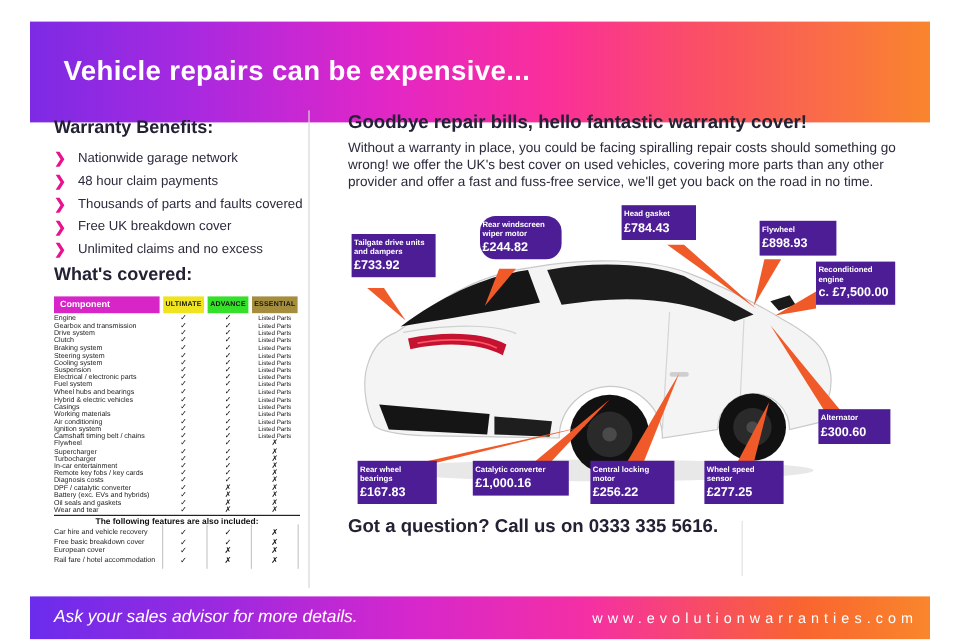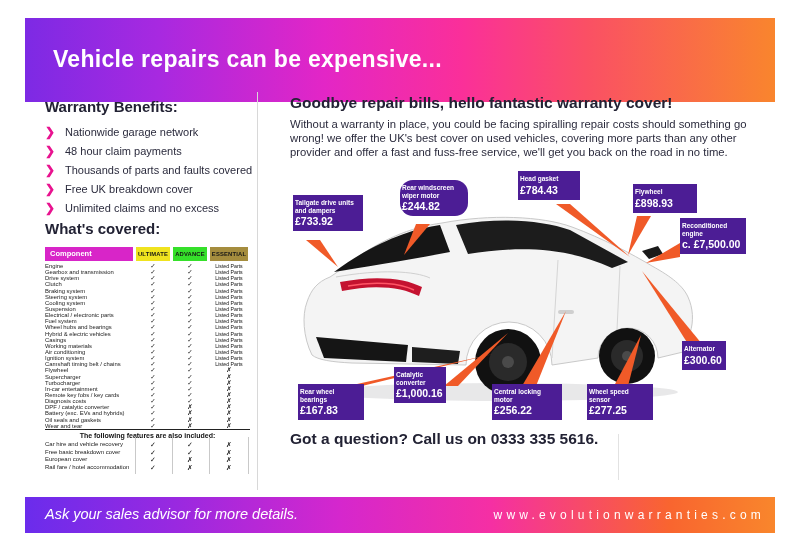--- a/index.html
+++ b/index.html
@@ -362,29 +362,29 @@
       <span class="c-price">£784.43</span>
     </div>
     <div class="callout" style="left:343px;top:19px;width:64px;">
       <span class="c-name">Flywheel</span>
       <span class="c-price">£898.93</span>
     </div>
     <div class="callout" style="left:390px;top:53px;width:66px;">
       <span class="c-name">Reconditioned engine</span>
       <span class="c-price">c. £7,500.00</span>
     </div>
-    <div class="callout" style="left:392px;top:176px;width:44px;">
+    <div class="callout" style="left:392px;top:176px;width:60px;">
       <span class="c-name">Alternator</span>
       <span class="c-price">£300.60</span>
     </div>
     <div class="callout" style="left:8px;top:219px;width:66px;">
       <span class="c-name">Rear wheel bearings</span>
       <span class="c-price">£167.83</span>
     </div>
-    <div class="callout" style="left:104px;top:202px;width:52px;">
+    <div class="callout" style="left:104px;top:219px;width:80px;">
       <span class="c-name">Catalytic converter</span>
       <span class="c-price">£1,000.16</span>
     </div>
     <div class="callout" style="left:202px;top:219px;width:70px;">
       <span class="c-name">Central locking motor</span>
       <span class="c-price">£256.22</span>
     </div>
     <div class="callout" style="left:297px;top:219px;width:66px;">
       <span class="c-name">Wheel speed sensor</span>
       <span class="c-price">£277.25</span>

